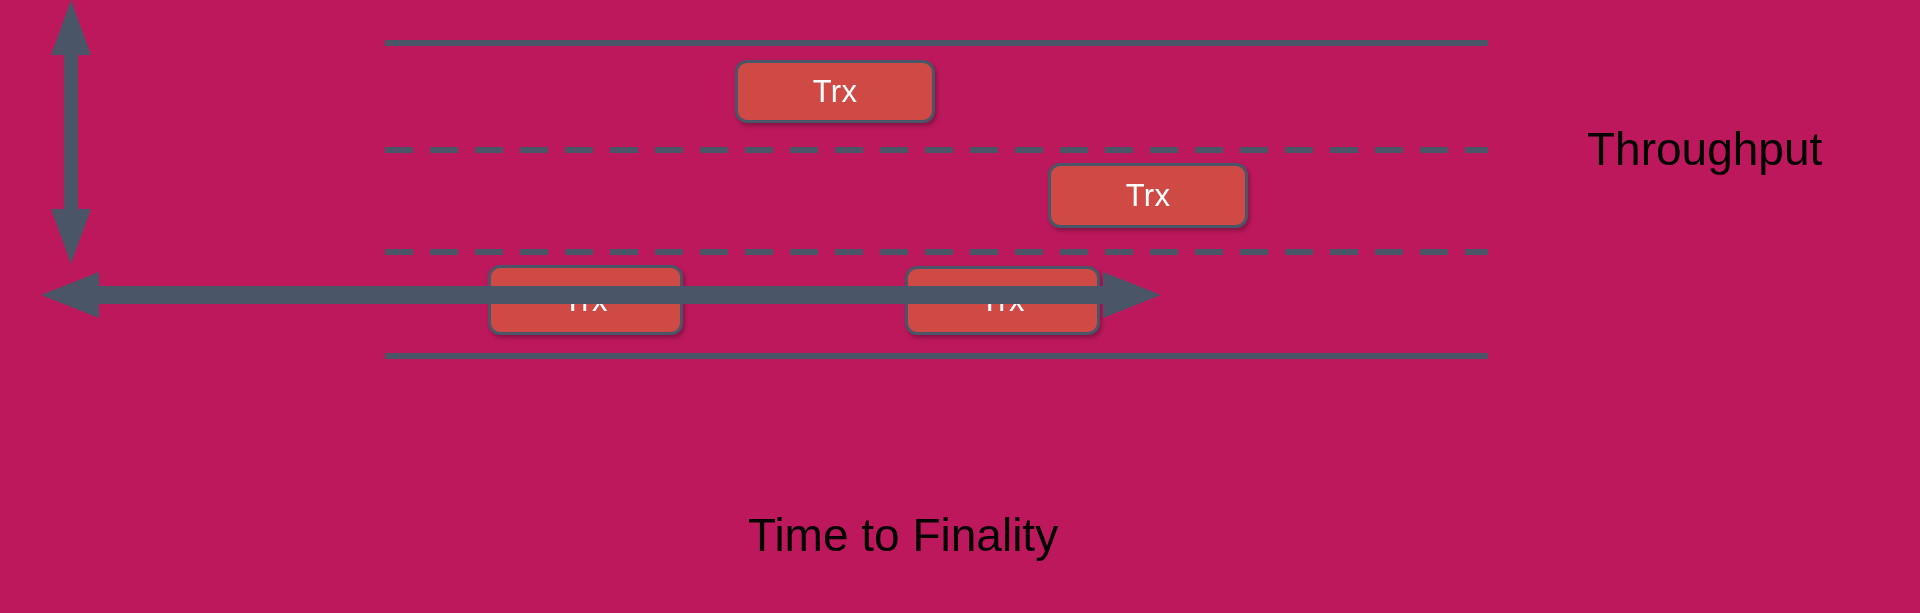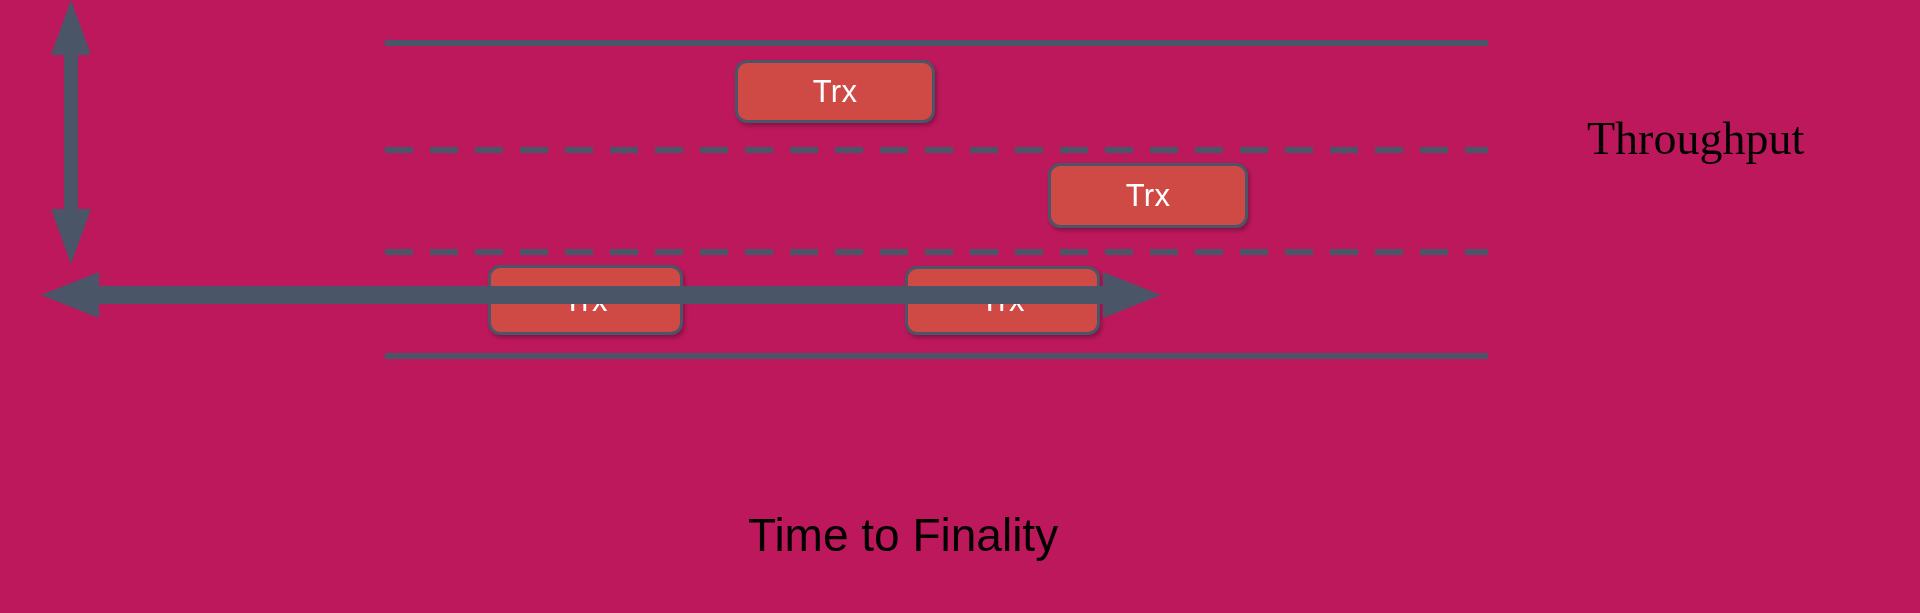--- a/index.html
+++ b/index.html
@@ -63,22 +63,21 @@
   .axis-label {
     position: absolute;
     color: #000000;
     font-family: "Liberation Sans", sans-serif;
     font-size: 46px;
     line-height: 1;
     white-space: nowrap;
   }
   #throughput-label {
     left: 1587px;
-    top: 116px;
-    font-family: Liberation Serif, serif;
+    top: 126px;
   }
   #time-to-finality-label {
     left: 740px;
     top: 512px;
     margin-left: 8px;
   }
 
   
   .arrow-svg {
     position: absolute;

